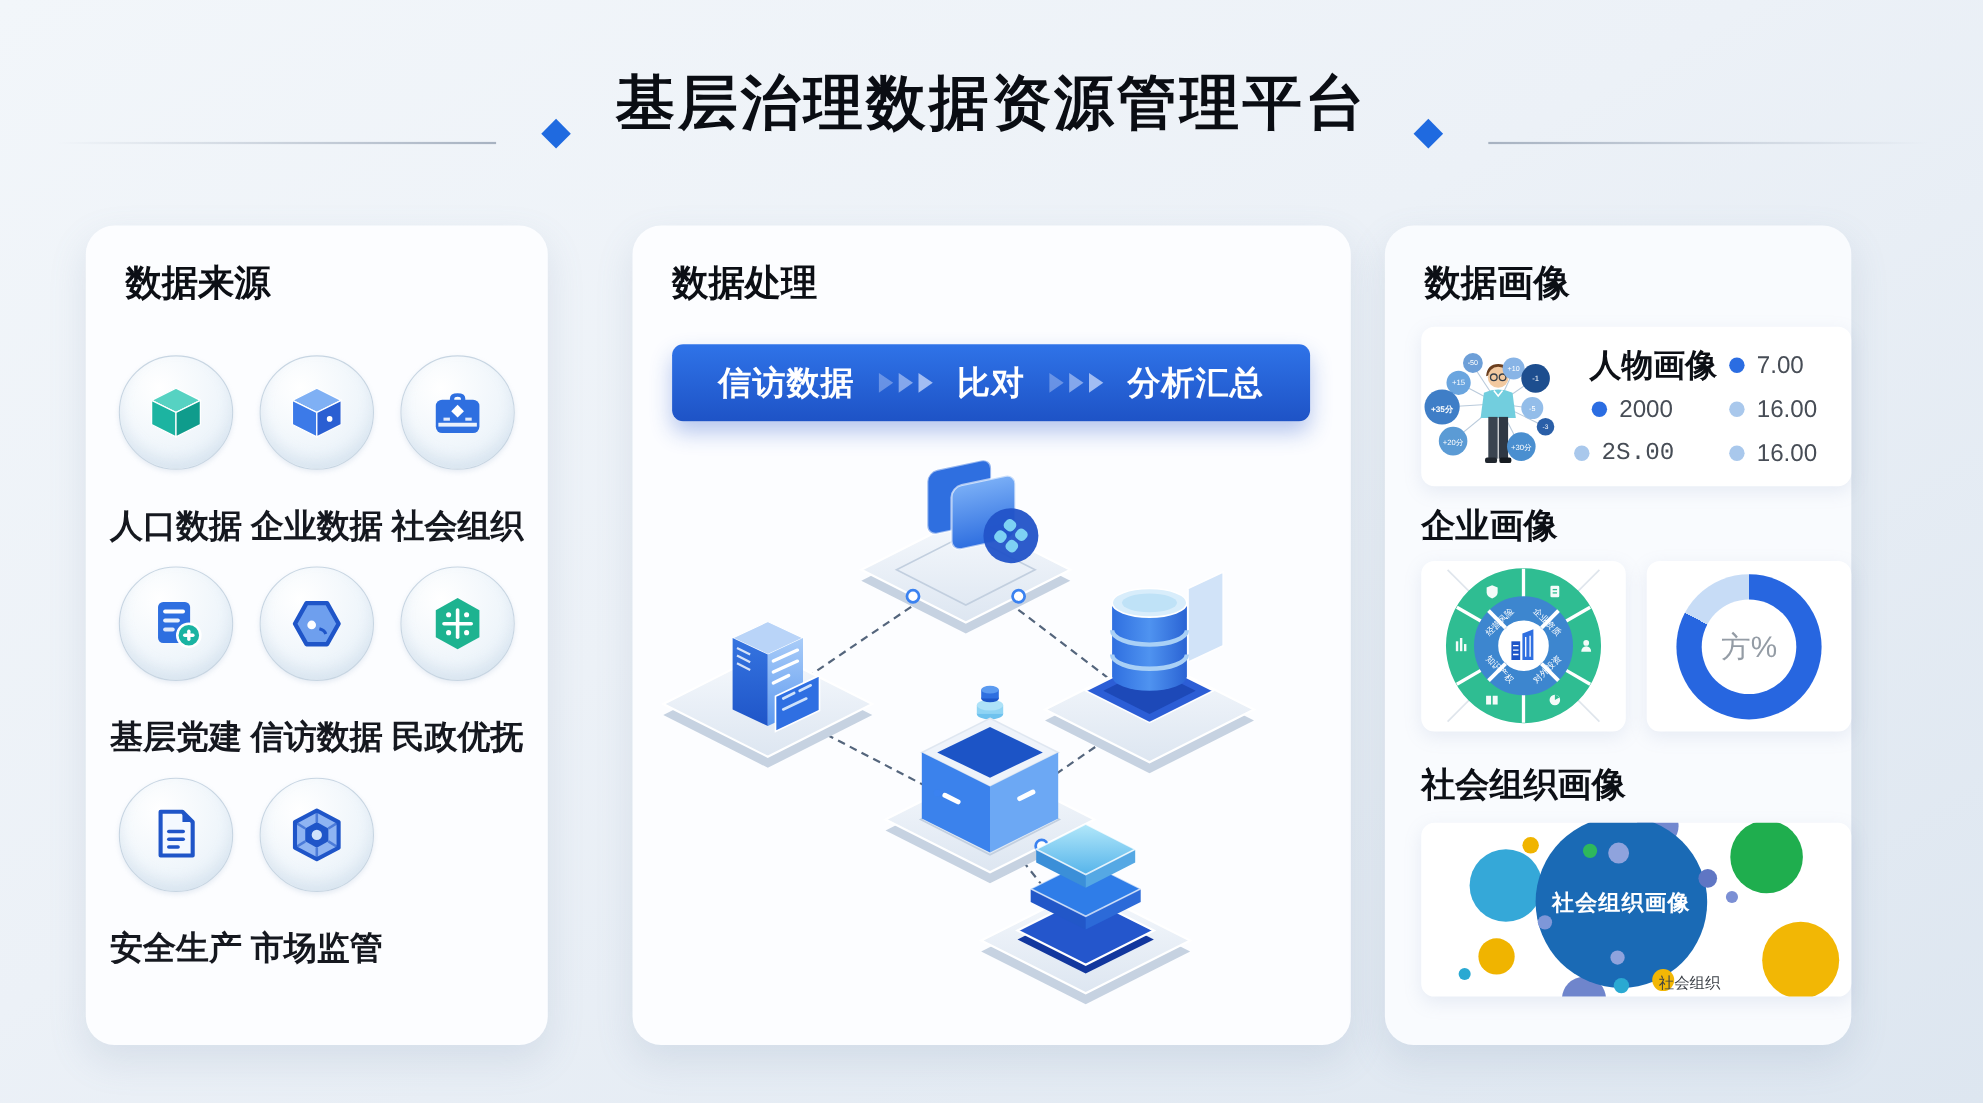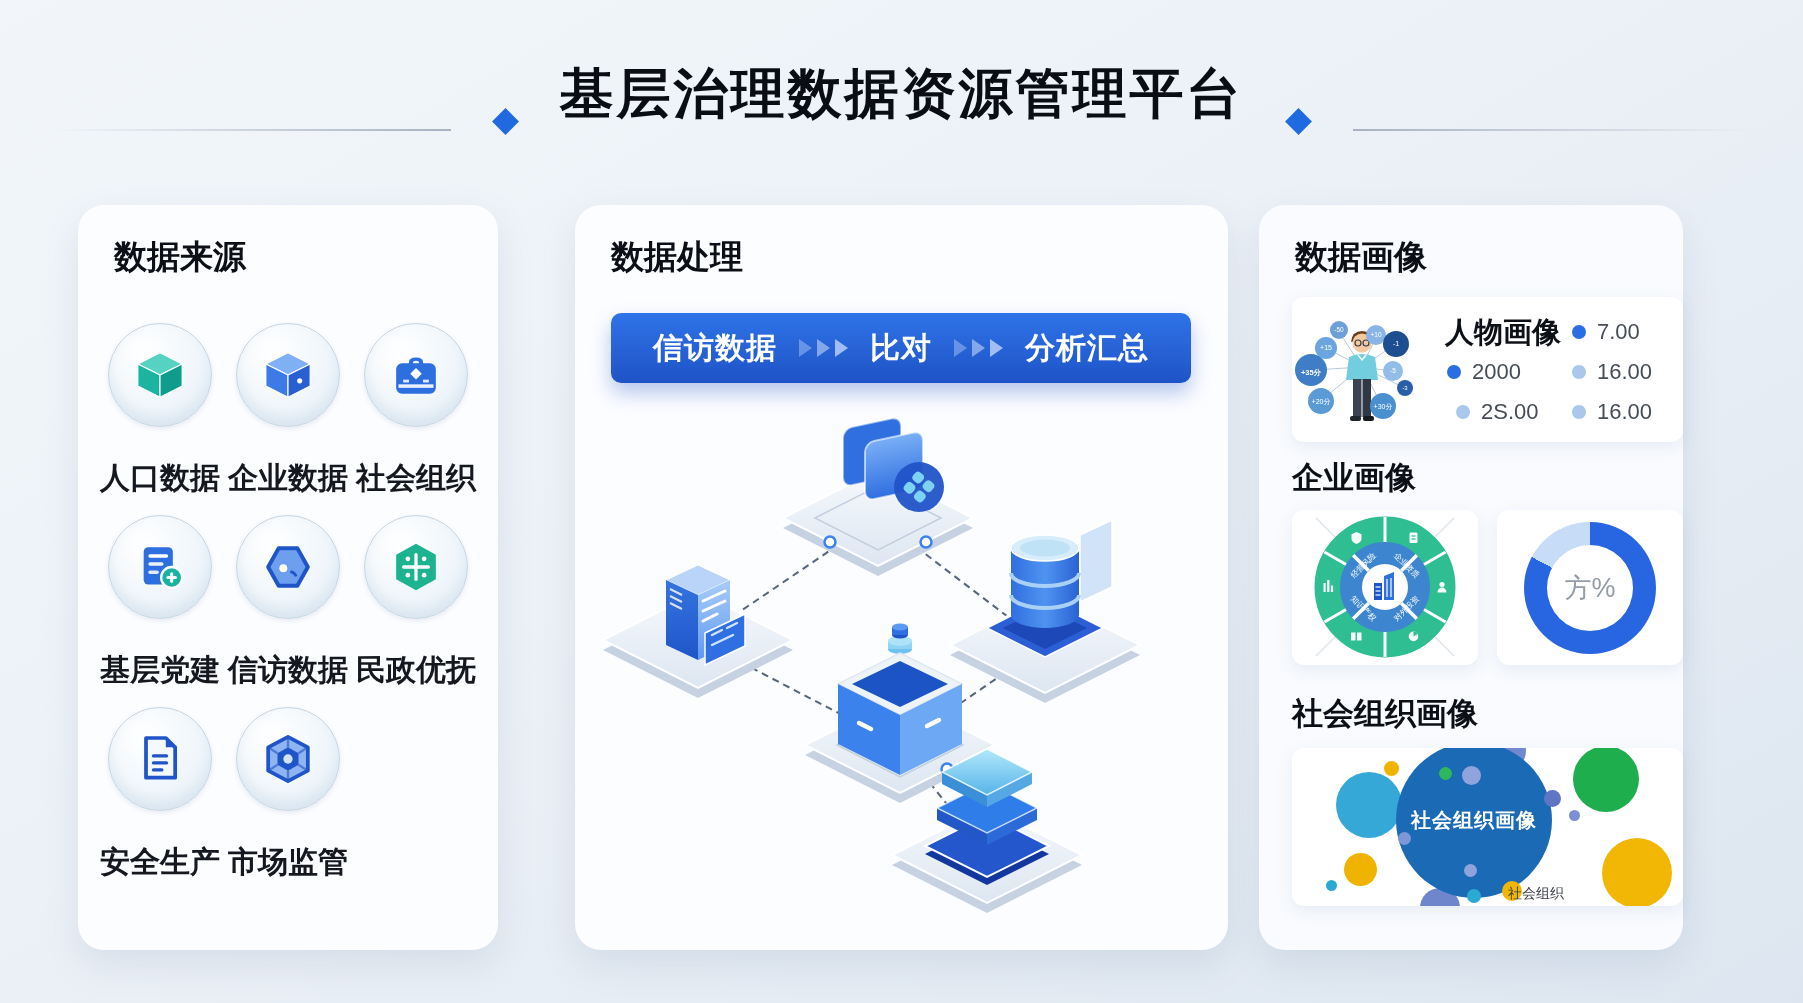--- a/index.html
+++ b/index.html
@@ -390,21 +390,21 @@
           <span>7.00</span>
         </div>
       <div class="leg" style="left:155px;top:62px;">
           <span class="dot dot-dark"></span>
           <span>2000</span>
         </div>
       <div class="leg" style="left:280px;top:62px;">
           <span class="dot dot-light"></span>
           <span>16.00</span>
         </div>
-      <div class="leg" style="left:164px;top:102px;">
+      <div class="leg" style="left:139px;top:102px;font-family:Liberation Mono, monospace;">
           <span class="dot dot-light"></span>
           <span>2S.00</span>
         </div>
       <div class="leg" style="left:280px;top:102px;">
           <span class="dot dot-light"></span>
           <span>16.00</span>
         </div>
     </div>
 
     <div class="sub-title" style="top:252px;">企业画像</div>

